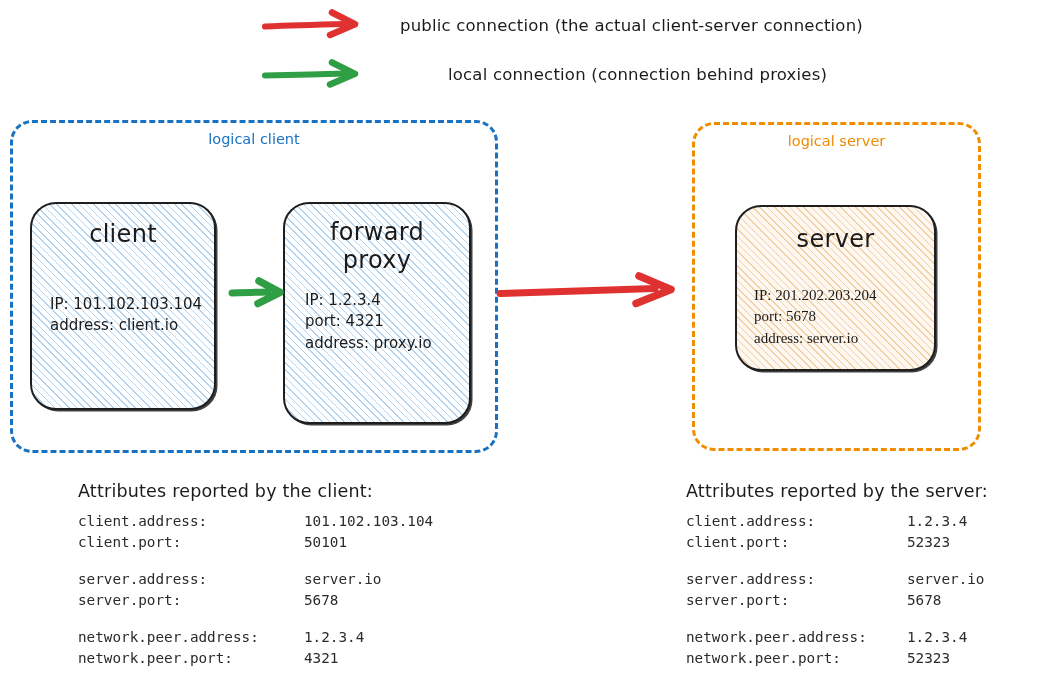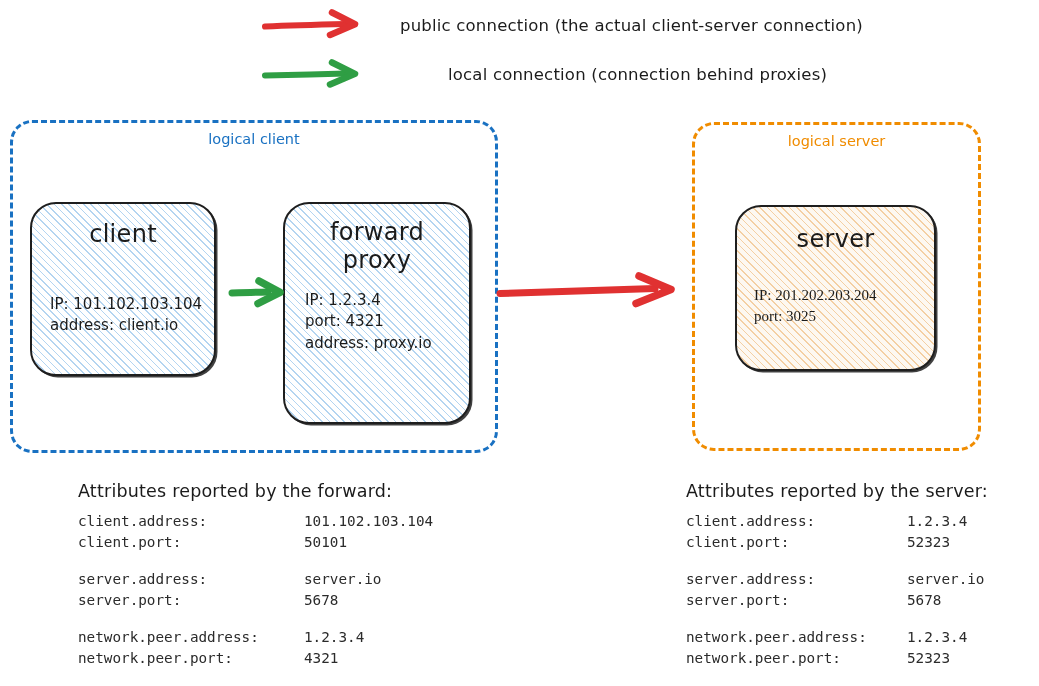--- a/index.html
+++ b/index.html
@@ -84,21 +84,21 @@
   .node-orange {
     background-color: #fdf8f1;
     background-image: repeating-linear-gradient(
       45deg,
       rgba(240, 190, 130, .70) 0px,
       rgba(240, 190, 130, .70) 1.1px,
       rgba(255,255,255,0) 1.1px,
       rgba(255,255,255,0) 5.2px);
   }
 
-  #node-client  { left: 30px;  top: 202px; width: 186px; height: 174px; padding-left: 32px; }
+  #node-client  { left: 30px;  top: 202px; width: 186px; height: 208px; padding-left: 32px; }
   #node-proxy   { left: 283px; top: 202px; width: 188px; height: 222px; }
   #node-server  { left: 735px; top: 205px; width: 201px; height: 166px; }
 
   .node-title {
     position: absolute;
     left: 0; right: 0;
     text-align: center;
     font-family: "DejaVu Sans", sans-serif;
     font-size: 24px;
     color: #1b1b1b;
@@ -201,36 +201,37 @@
     <div>IP: 1.2.3.4</div>
     <div>port: 4321</div>
     <div>address: proxy.io</div>
   </div>
 </div>
 
 <div class="node node-orange" id="node-server">
   <div class="node-title">server</div>
   <div class="node-props">
     <div>IP: 201.202.203.204</div>
-    <div>port: 3025</div>
+    <div>port: 5678</div>
+    <div>address: server.io</div>
   </div>
 </div>
 
 <svg class="connector" id="arrow-local-main" viewBox="0 0 62 42">
   <path d="M4 21 C 16 20.6, 28 20.2, 40 20" stroke="#2f9e44" stroke-width="7" stroke-linecap="round" fill="none"></path>
   <path d="M31 9 L 52 20.4 L 30 31.5" stroke="#2f9e44" stroke-width="7.5" stroke-linecap="round" stroke-linejoin="round" fill="none"></path>
 </svg>
 
 <svg class="connector" id="arrow-public-main" viewBox="0 0 190 50">
   <path d="M5 27.5 C 55 26.0, 110 24.2, 160 22.6" stroke="#e03131" stroke-width="7" stroke-linecap="round" fill="none"></path>
   <path d="M144 10 L 176 23.5 L 141 37.5" stroke="#e03131" stroke-width="7.5" stroke-linecap="round" stroke-linejoin="round" fill="none"></path>
 </svg>
 
 <div class="attrs" id="attrs-client">
-  <div class="attrs-heading">Attributes reported by the forward:</div>
+  <div class="attrs-heading">Attributes reported by the client:</div>
   <table class="attrs-table">
     <tbody>
         <tr>
           <td class="k">client.address:</td>
           <td class="v">101.102.103.104</td>
         </tr>
         <tr>
           <td class="k">client.port:</td>
           <td class="v">50101</td>
         </tr>

